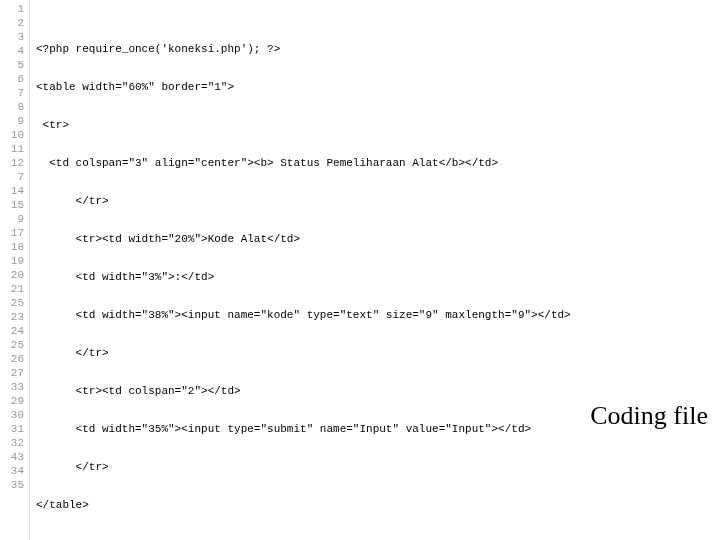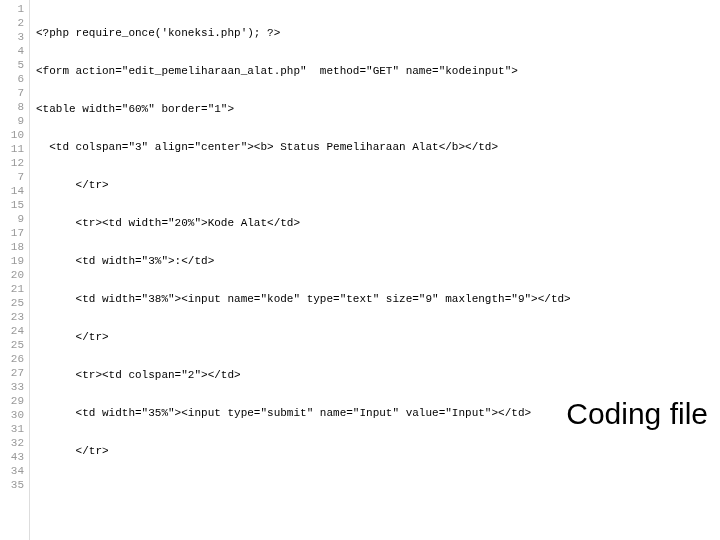--- a/index.html
+++ b/index.html
@@ -25,34 +25,34 @@
     color: #999;
     flex-shrink: 0;
     padding-top: 2px;
   }
   .gutter div {
     height: 14px;
     line-height: 14px;
   }
   .code {
     padding-left: 6px;
-    padding-top: 2px;
+    padding-top: 18px;
     white-space: pre;
     flex: 1;
   }
   .code .line {
     height: 14px;
     line-height: 14px;
   }
   .caption {
     position: absolute;
     right: 12px;
     bottom: 108px;
-    font-family: Liberation Sans, sans-serif;
-    font-size: 30px;
+    font-family: Liberation Serif, serif;
+    font-size: 26px;
     color: #000;
     text-align: center;
     line-height: 1.25;
     background: transparent;
   }
 </style>
 </head>
 <body>
 
 <div class="editor">
@@ -88,31 +88,32 @@
     <div>29</div>
     <div>30</div>
     <div>31</div>
     <div>32</div>
     <div>43</div>
     <div>34</div>
     <div>35</div>
   </div>
   <div class="code">
     <div class="line">&lt;?php require_once('koneksi.php'); ?&gt;</div>
-    <div class="line">&lt;form action="edit_pemeliharaan_alat.php"  method="GET" name="kodeinput"&gt;</div>
     <div class="line">&lt;table width="60%" border="1"&gt;</div>
+    <div class="line"> &lt;tr&gt;</div>
     <div class="line">  &lt;td colspan="3" align="center"&gt;&lt;b&gt; Status Pemeliharaan Alat&lt;/b&gt;&lt;/td&gt;</div>
     <div class="line">      &lt;/tr&gt;</div>
     <div class="line">      &lt;tr&gt;&lt;td width="20%"&gt;Kode Alat&lt;/td&gt;</div>
     <div class="line">      &lt;td width="3%"&gt;:&lt;/td&gt;</div>
     <div class="line">      &lt;td width="38%"&gt;&lt;input name="kode" type="text" size="9" maxlength="9"&gt;&lt;/td&gt;</div>
     <div class="line">      &lt;/tr&gt;</div>
     <div class="line">      &lt;tr&gt;&lt;td colspan="2"&gt;&lt;/td&gt;</div>
     <div class="line">      &lt;td width="35%"&gt;&lt;input type="submit" name="Input" value="Input"&gt;&lt;/td&gt;</div>
     <div class="line">      &lt;/tr&gt;</div>
+    <div class="line">&lt;/table&gt;</div>
     
     
     
     
     
     
     
     
     
     

